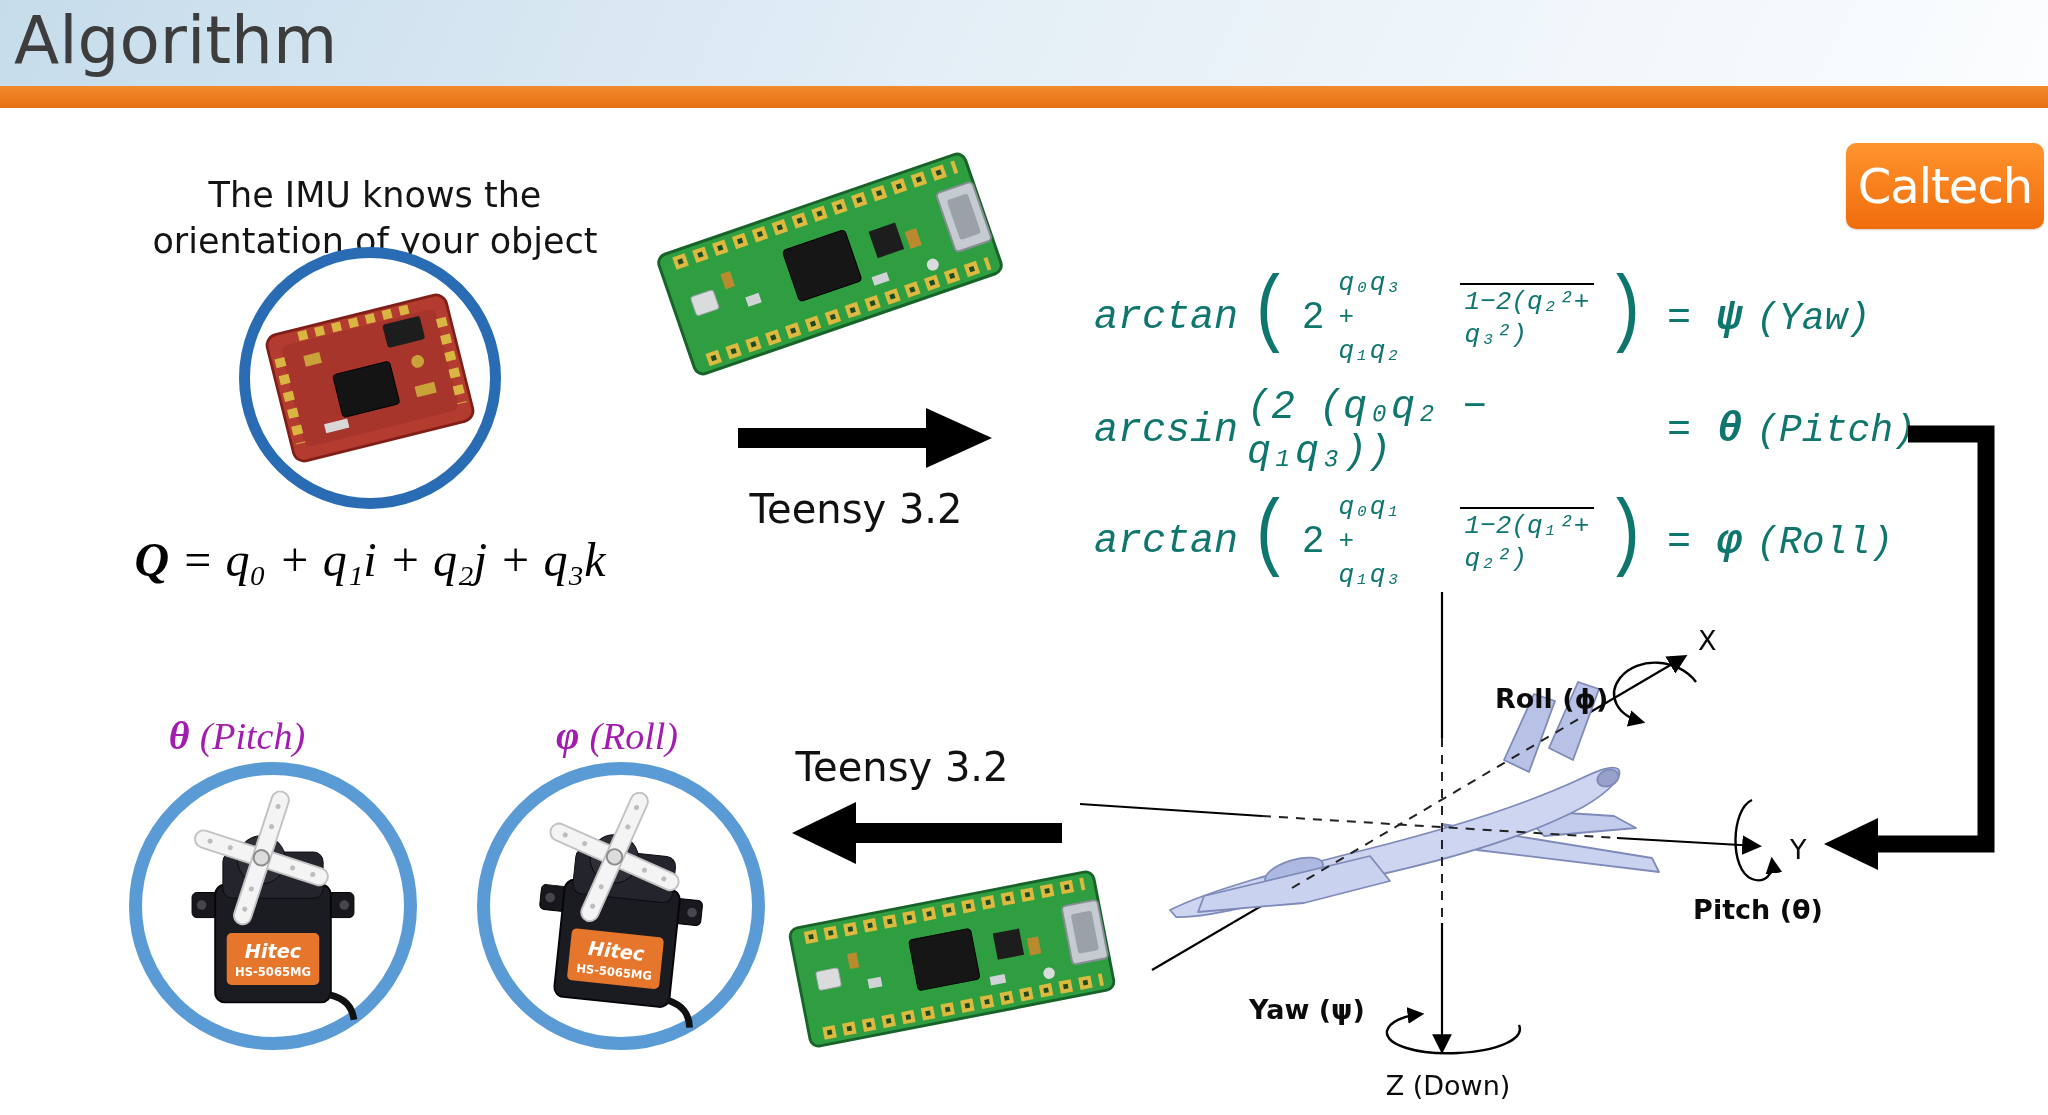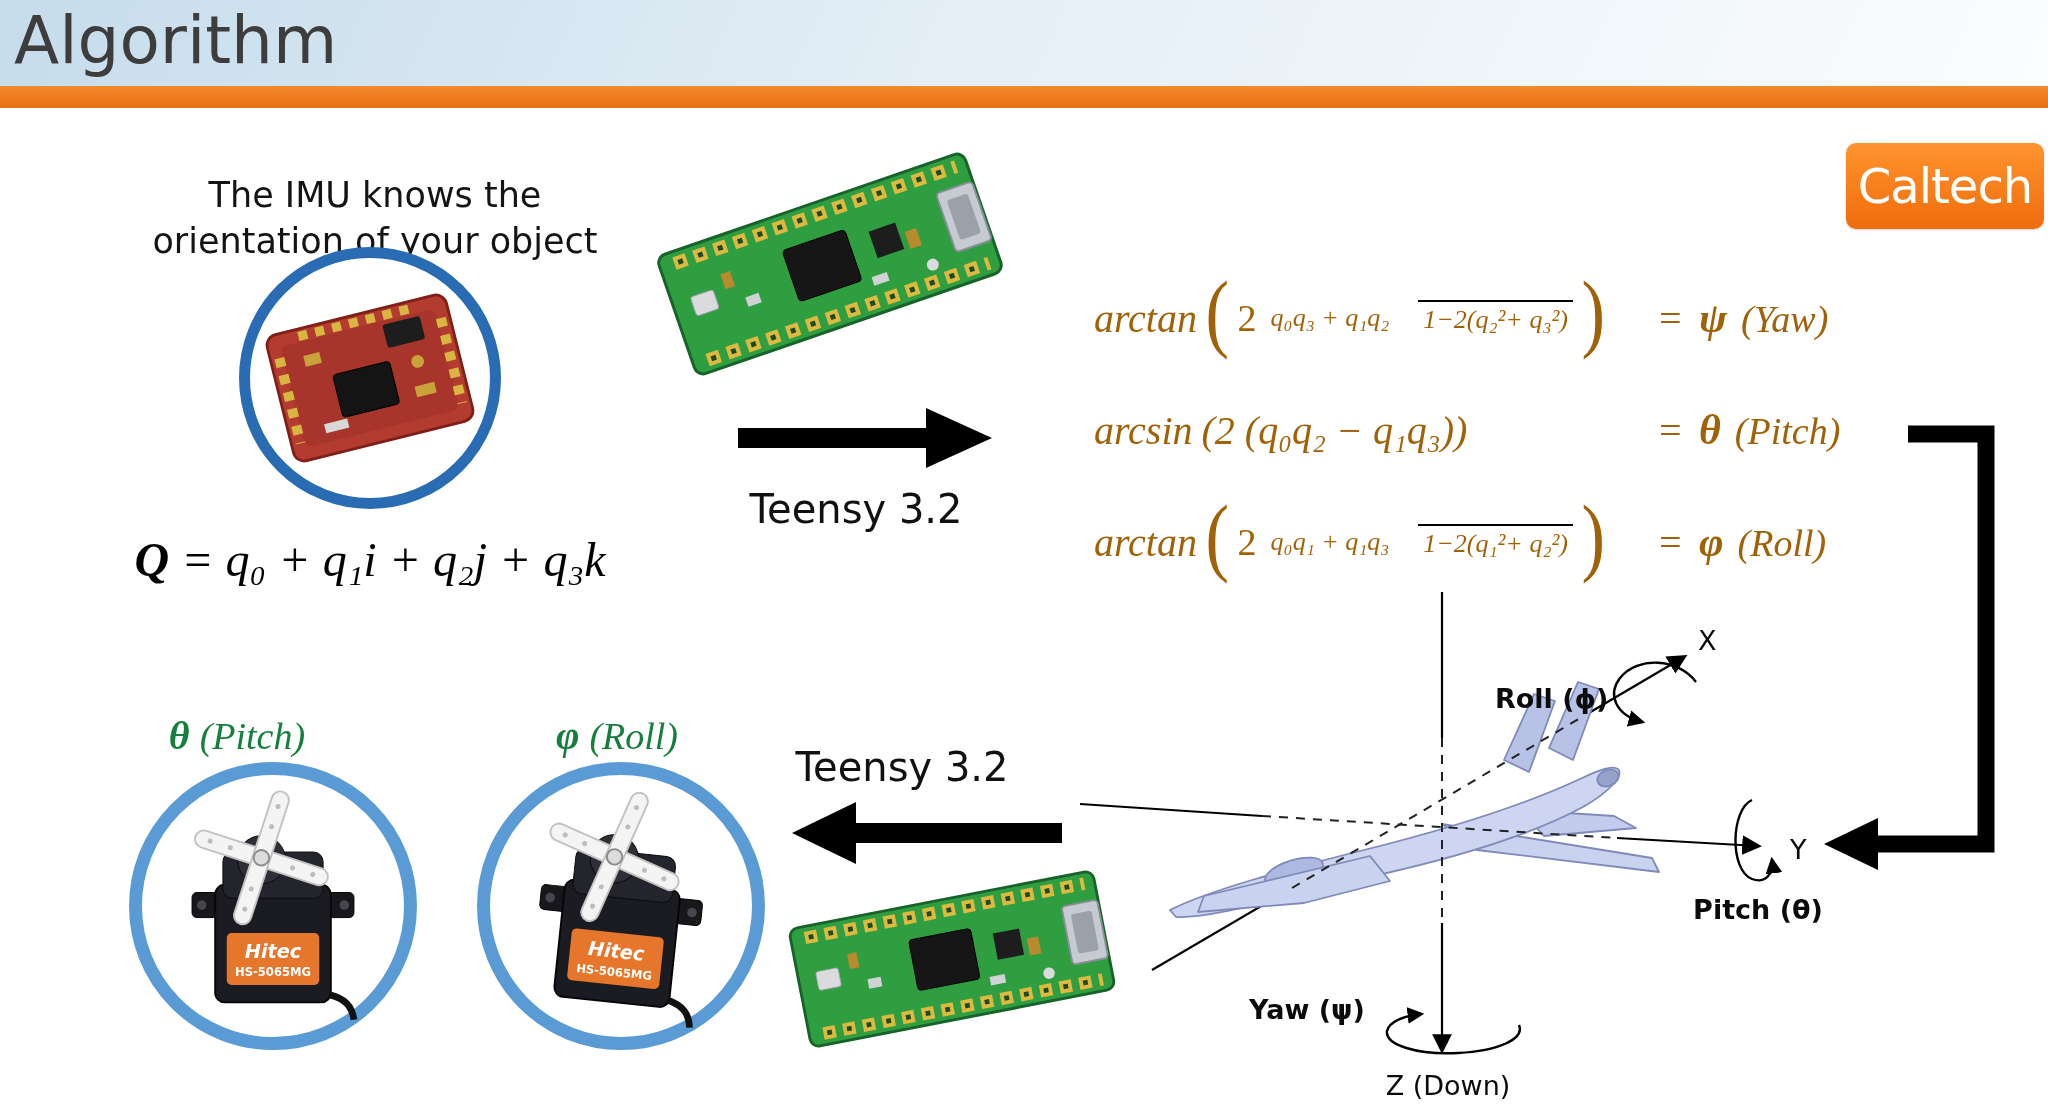--- a/index.html
+++ b/index.html
@@ -32,37 +32,37 @@
   .teensy-wrap-top svg,.teensy-wrap-bottom svg{width:100%;height:100%;}
   .teensy-label-top{position:absolute;left:726px;top:486px;width:260px;text-align:center;font-size:40px;color:#111;}
   .teensy-label-bottom{position:absolute;left:772px;top:744px;width:260px;text-align:center;font-size:40px;color:#111;}
 
   
   .arrow-svg{position:absolute;}
 
   
   .equations{position:absolute;left:1094px;top:262px;width:840px;}
   .eq-row{display:grid;grid-template-columns:555px 42px auto;align-items:center;height:112px;
-          font-family:Liberation Serif, serif;color:#a16207;}
+          font-family:Liberation Mono, monospace;color:#0f766e;gap:9px;}
   .eq-expr{display:flex;align-items:center;gap:9px;font-style:italic;font-size:40px;}
   .eq-fn{font-size:40px;}
   .eq-coef{font-style:normal;font-size:38px;}
   .bp{display:inline-block;font-style:normal;font-size:86px;font-weight:300;line-height:1;
       transform:scaleX(.82);position:relative;top:-6px;margin:0 -3px;}
   .frac{display:inline-flex;flex-direction:row;align-items:center;font-size:26px;font-style:italic;line-height:1.3;}
   .frac .den{border-top:2.5px solid #000;padding:1px 5px 0;margin-left:24px;}
   .frac .num{padding:0 5px;}
   .eq-body{font-size:40px;}
   .eq-equals{font-size:40px;font-style:italic;text-align:center;}
   .eq-rhs{display:flex;align-items:baseline;gap:14px;font-style:italic;font-size:38px;padding-left:8px;}
   .eq-sym{font-weight:bold;font-size:42px;}
 
   
   .servo-label{position:absolute;top:712px;width:260px;text-align:center;
-               font-family:"Liberation Serif","DejaVu Serif",serif;font-style:italic;font-size:38px;color:#15803d;}
+               font-family:"Liberation Serif","DejaVu Serif",serif;font-style:italic;font-size:38px;color:#a21caf;}
   .servo-label .sym{font-weight:bold;font-size:40px;margin-right:10px;}
   .servo-label-1{left:107px;}
   .servo-label-2{left:487px;}
   .servo-circle{position:absolute;top:762px;width:288px;height:288px;border:13px solid #5b9bd5;border-radius:50%;
                 display:flex;align-items:center;justify-content:center;background:#fff;box-sizing:border-box;}
   .servo-circle-1{left:129px;}
   .servo-circle-2{left:477px;}
   .servo-circle svg{width:212px;height:232px;}
   .servo-circle-2 svg{transform:rotate(6deg);}
 

